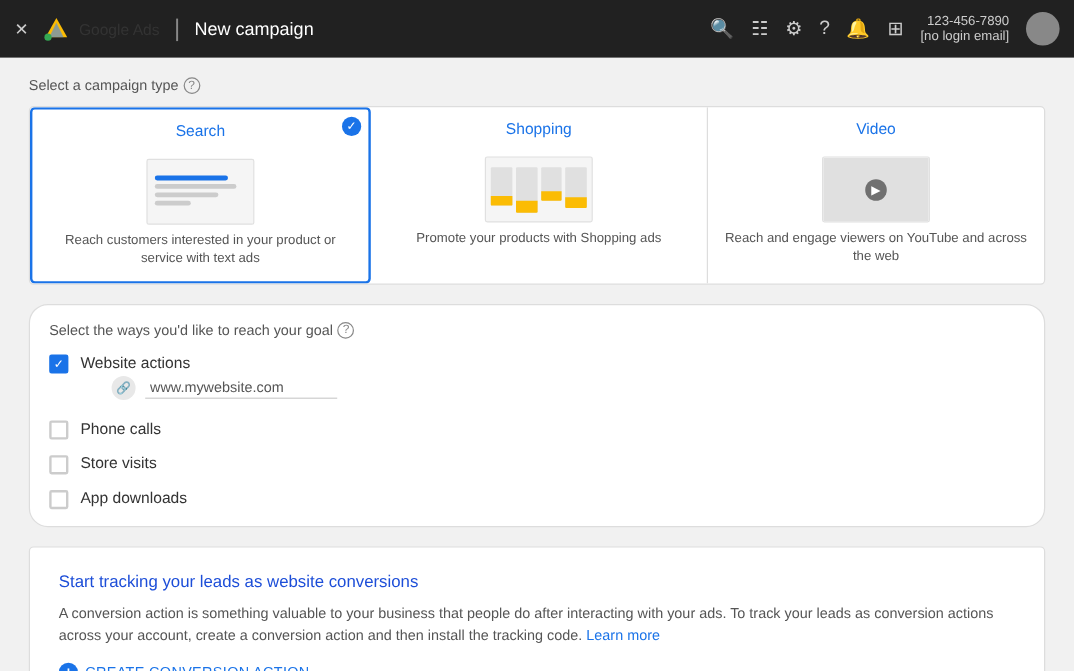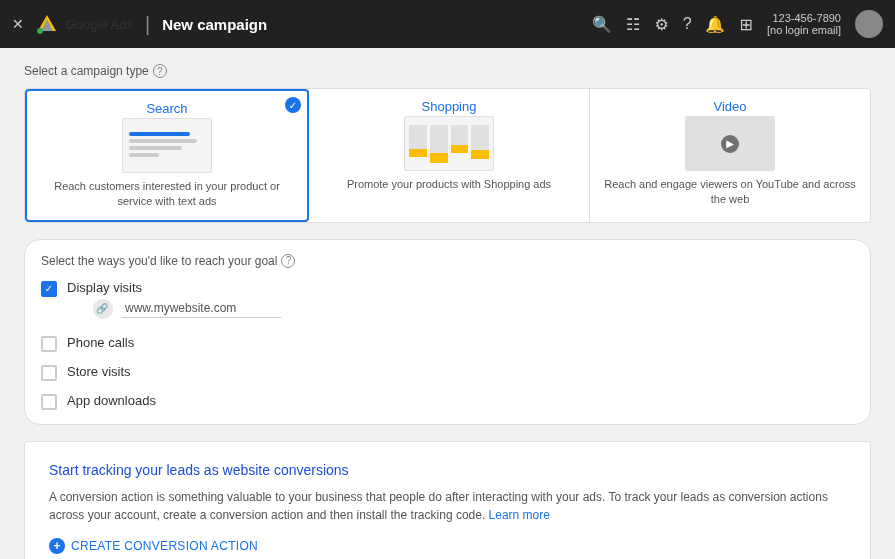--- a/index.html
+++ b/index.html
@@ -23,21 +23,20 @@
       gap: 8px;
     }
     .topnav-divider {
       color: #888;
       font-size: 20px;
       margin: 0 4px;
     }
     .topnav-title {
       color: #fff;
       font-size: 15px;
-      font-weight: bold;
     }
     .topnav-spacer { flex: 1; }
     .topnav-icons {
       display: flex;
       align-items: center;
       gap: 14px;
     }
     .topnav-icon {
       color: #ccc;
       font-size: 16px;
@@ -125,21 +124,21 @@
       border-radius: 50%;
       display: flex;
       align-items: center;
       justify-content: center;
       color: #fff;
       font-size: 10px;
     }
     .campaign-type-name {
       font-size: 13px;
       color: #1a73e8;
-      margin-bottom: 2px;
+      margin-bottom: 16px;
       font-weight: 500;
     }
     .campaign-type-img {
       width: 90px;
       height: 55px;
       background: #f5f5f5;
       border: 1px solid #e0e0e0;
       border-radius: 2px;
       margin-bottom: 6px;
       display: flex;
@@ -448,21 +447,21 @@
 
   <div class="goal-section">
     <div class="section-label" style="margin-bottom:12px;">
       <span>Select the ways you'd like to reach your goal</span>
       <span class="help-icon">?</span>
     </div>
 
     <div class="goal-item">
       <div class="checkbox-custom checked"></div>
       <div>
-        <div class="goal-label">Display visits</div>
+        <div class="goal-label">Website actions</div>
         <div class="website-input-row">
           <div class="link-icon-circle">🔗</div>
           <input class="website-input" type="text" value="www.mywebsite.com" style="">
         </div>
       </div>
     </div>
 
     <div class="goal-item">
       <div class="checkbox-custom"></div>
       <div class="goal-label">Phone calls</div>

